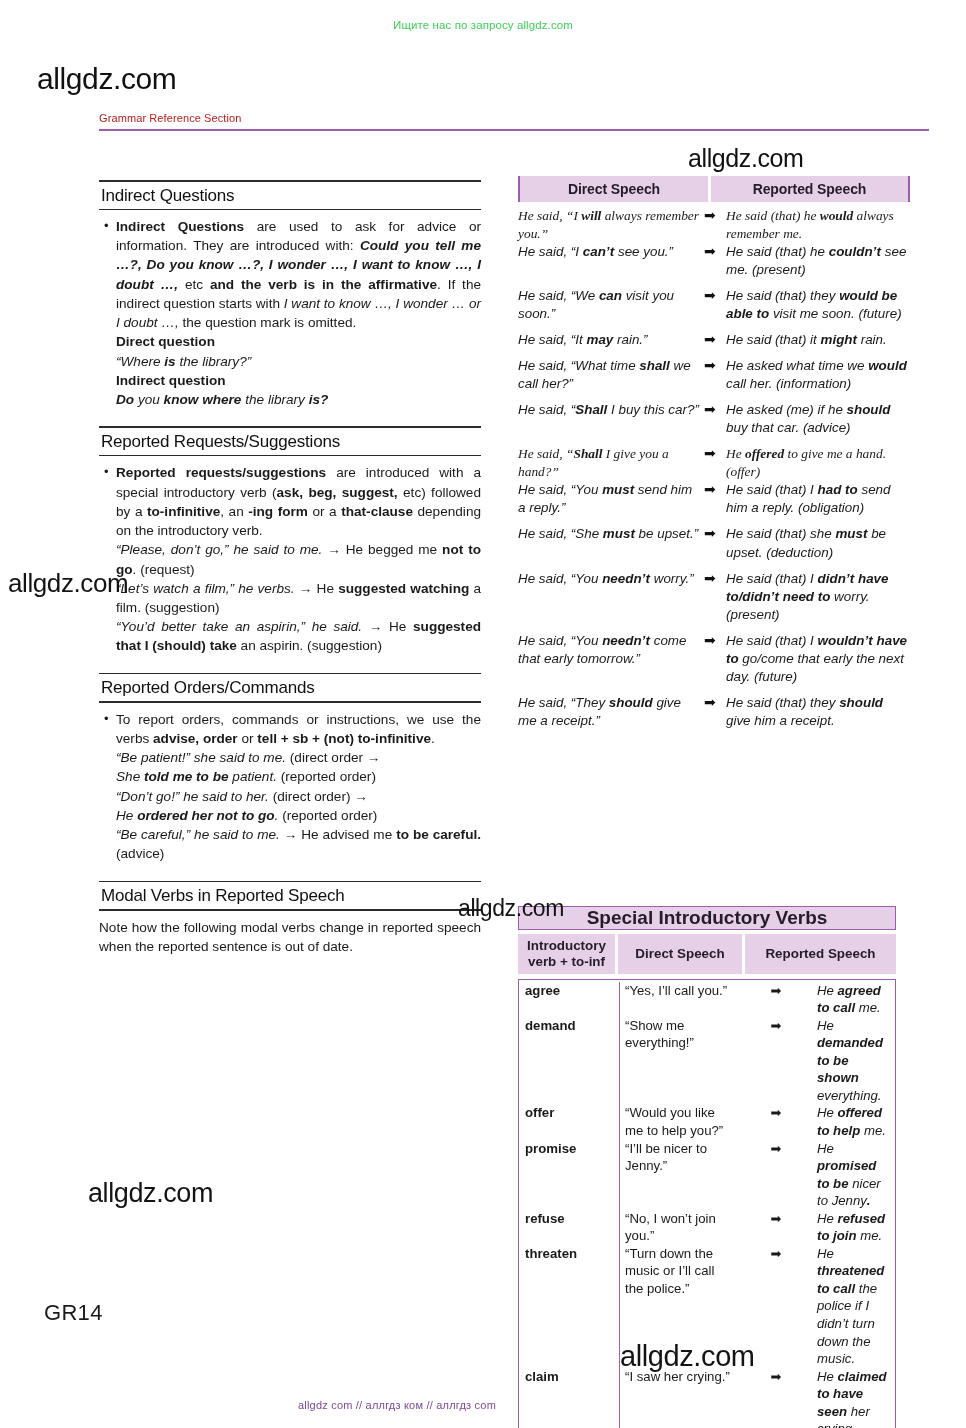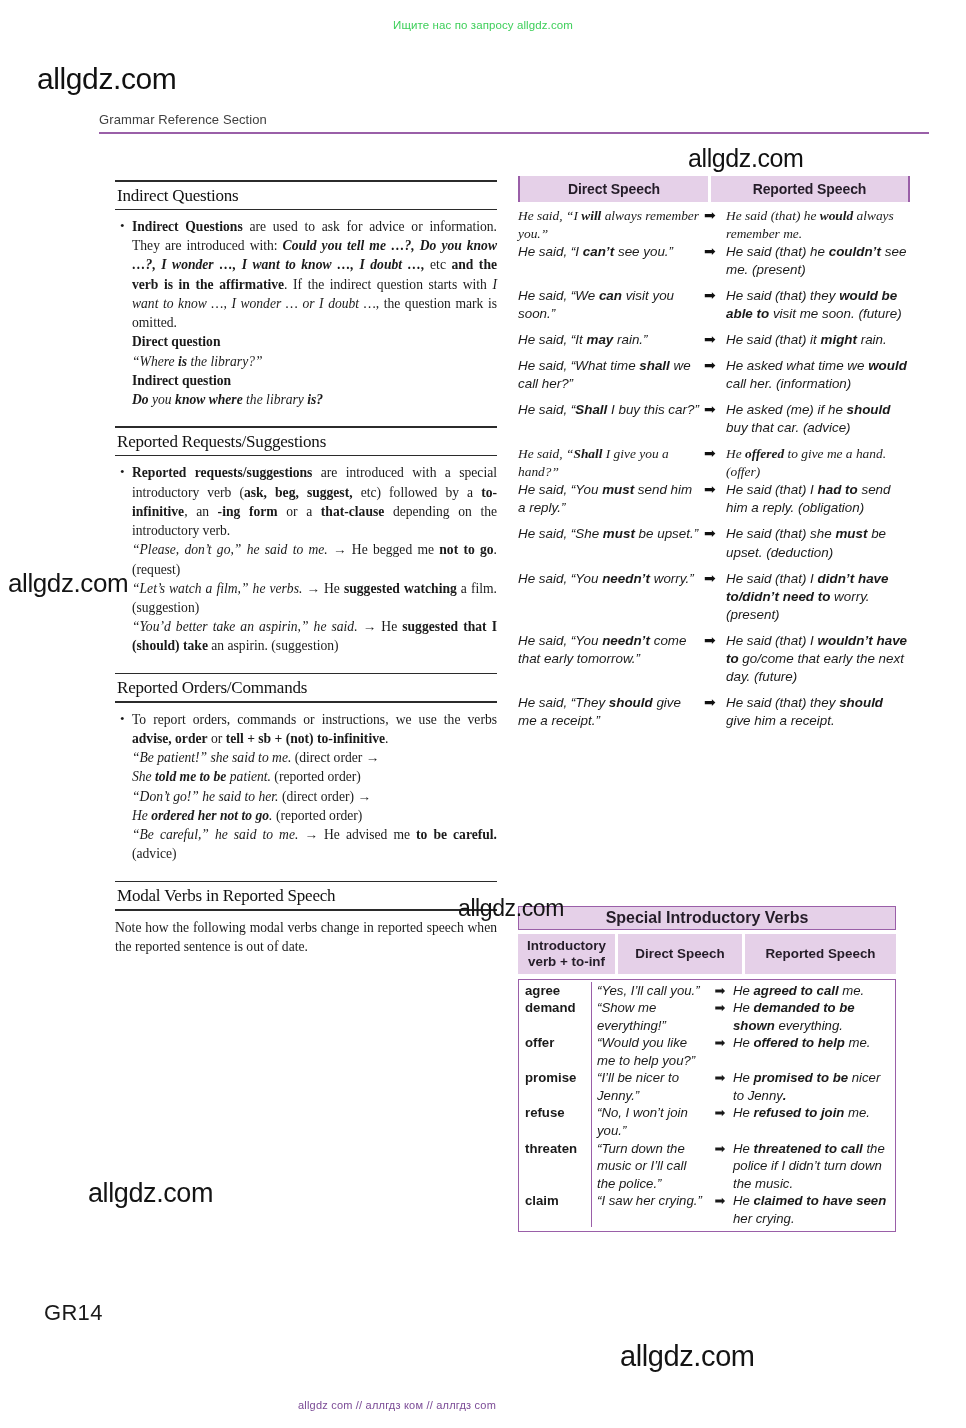--- a/index.html
+++ b/index.html
@@ -37,38 +37,37 @@
     letter-spacing: -.4px;
     color: #111;
   }
   .subtitle-wrap {
     position: absolute;
     top: 112px;
     left: 99px;
     width: 830px;
   }
   .subtitle {
-    font-size: 13px;
-    color: #404040;
+    font-size: 11px;
+    color: #b91c1c;
     padding-bottom: 5px;
     letter-spacing: .1px;
   }
   .subtitle-rule {
     height: 2px;
     background: #9a5fa8;
     width: 100%;
   }
 
   
   .col-left {
     position: absolute;
     top: 180px;
-    left: 115px;
+    left: 99px;
     width: 382px;
-    font-family: Liberation Serif, serif;
   }
   .col-right {
     position: absolute;
     top: 176px;
     left: 518px;
     width: 392px;
   }
 
   
   .section {
@@ -185,21 +184,21 @@
     left: 0;
     width: 378px;
   }
   .siv-title {
     background: #e5d0e8;
     border: 1.5px solid #9a5fa8;
     height: 24px;
     display: flex;
     align-items: center;
     justify-content: center;
-    font-size: 16px;
+    font-size: 19px;
     font-weight: bold;
     color: #241c28;
     box-sizing: border-box;
   }
   .siv-head {
     display: flex;
     margin-top: 4px;
     margin-bottom: 5px;
   }
   .siv-head .hc {
@@ -221,30 +220,30 @@
 
   .siv-body {
     border: 1.5px solid #9a5fa8;
     box-sizing: border-box;
     padding: 2px 0 4px 0;
   }
   .siv-row {
     display: flex;
     font-size: 13.2px;
     line-height: 1.33;
+    gap: 28px;
   }
   .siv-verb {
     flex: 0 0 72px;
     font-weight: bold;
     padding-left: 6px;
     box-sizing: border-box;
   }
   .siv-direct {
     flex: 0 0 116px;
-    font-style: italic;
     border-left: 1.5px solid #9a5fa8;
     padding-left: 5px;
     box-sizing: border-box;
   }
   .siv-arrow {
     flex: 0 0 26px;
     text-align: center;
     font-style: normal;
     font-size: 13px;
   }

